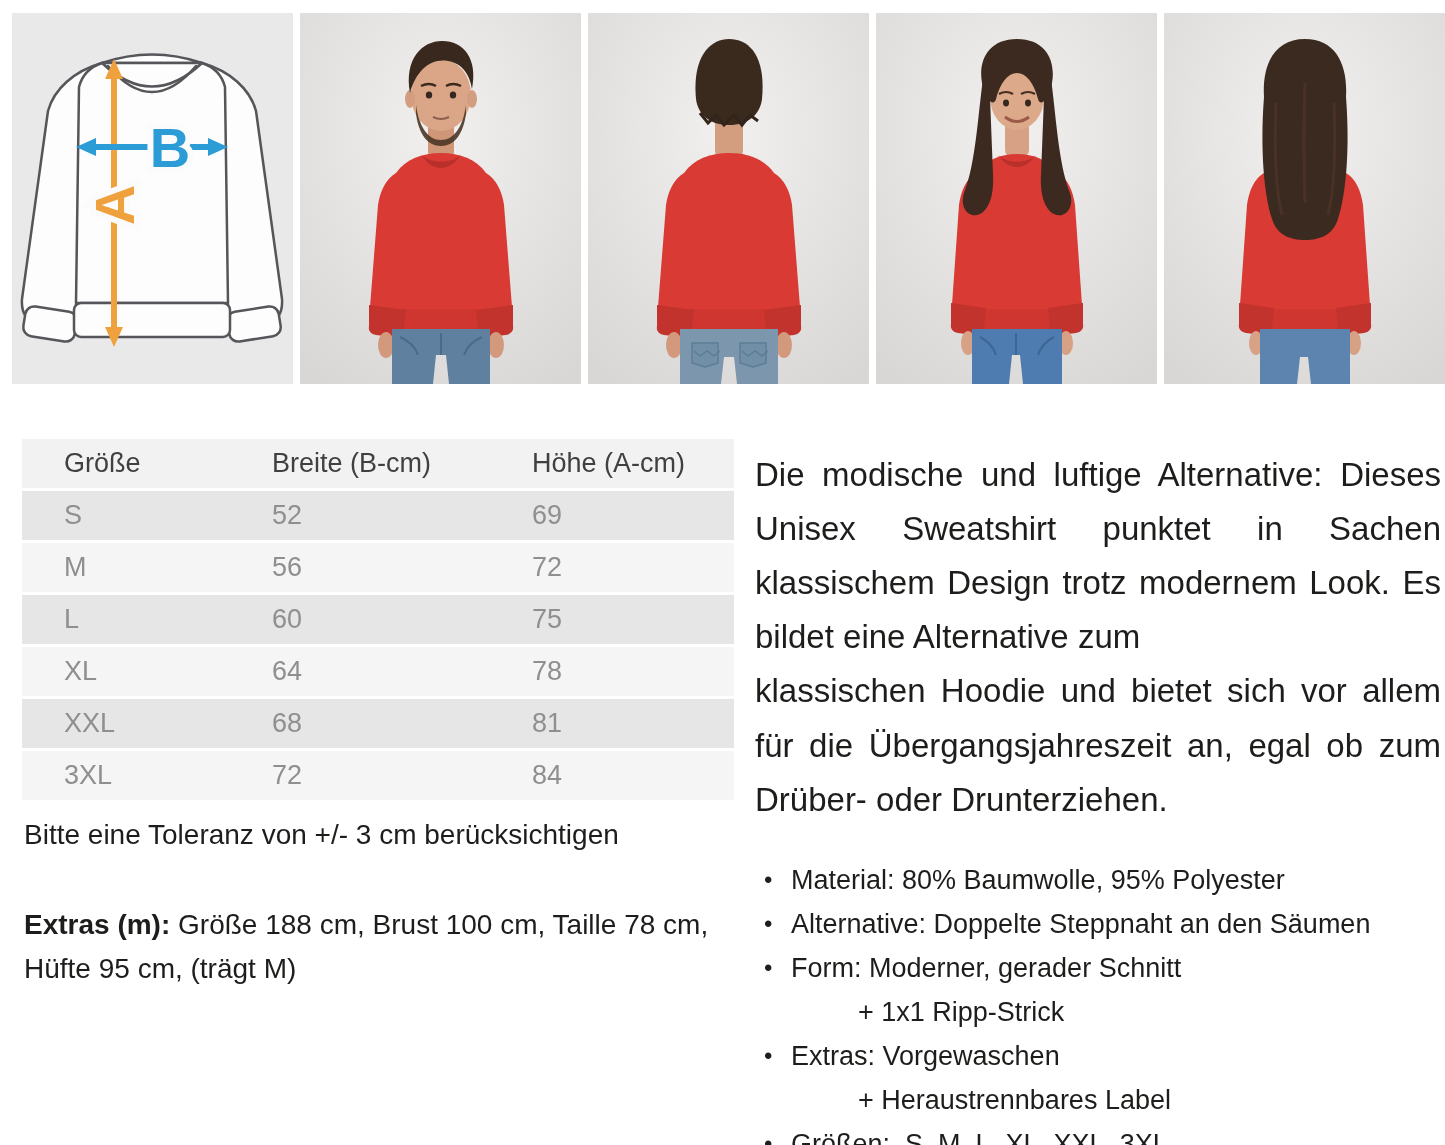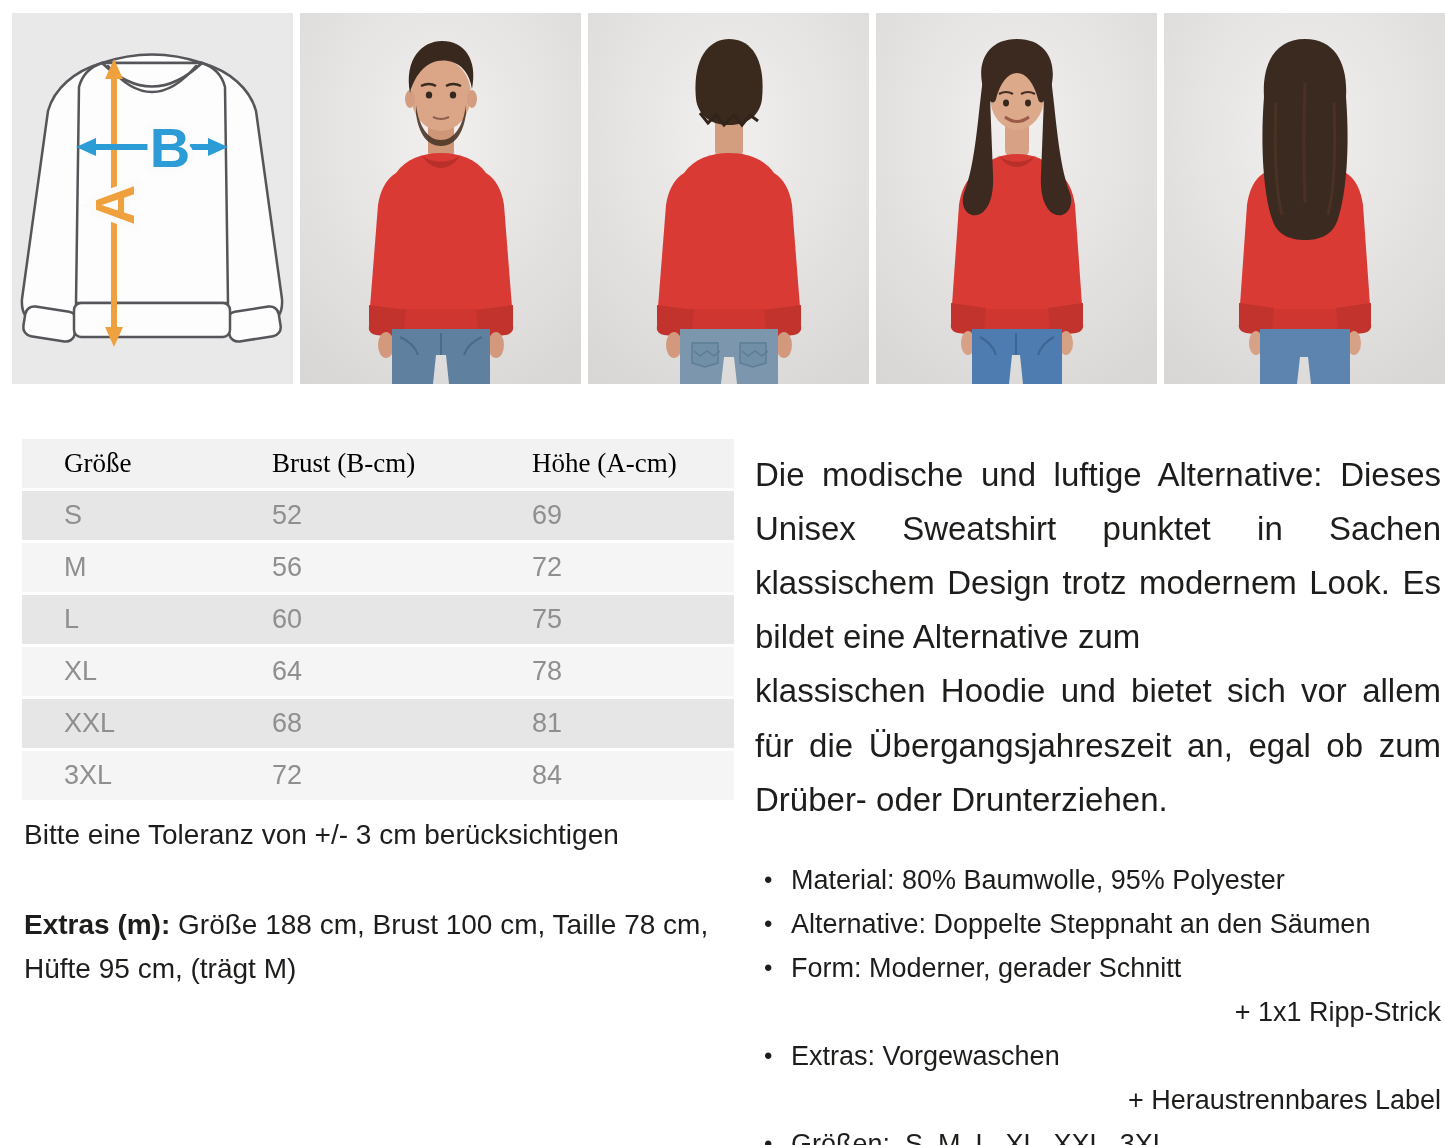--- a/index.html
+++ b/index.html
@@ -6,41 +6,41 @@
   .page{position:relative;width:1445px;height:1145px;background:#ffffff;overflow:hidden;
         font-family:"Liberation Sans","DejaVu Sans",sans-serif;color:#1d1d1b;}
   .photo-row{position:absolute;left:12px;top:13px;display:flex;gap:7px;}
   .panel{width:281px;height:371px;margin:0;padding:0;}
   .panel svg{display:block;width:281px;height:371px;}
 
   
   .left-col{position:absolute;left:22px;top:436px;width:712px;}
   table.sizes{width:100%;border-collapse:separate;border-spacing:0 3px;
               font-size:27px;color:#8f8f8f;}
-  table.sizes th{background:#f2f2f2;font-weight:400;text-align:left;height:47px;color:#000000;font-family:Liberation Serif, serif;}
+  table.sizes th{background:#f2f2f2;font-weight:400;text-align:left;height:47px;color:#404040;}
   table.sizes td{height:47px;}
   table.sizes tbody tr:nth-child(odd) td{background:#e6e6e6;}
   table.sizes tbody tr:nth-child(even) td{background:#f5f5f6;}
   table.sizes th:nth-child(1),table.sizes td:nth-child(1){padding-left:42px;width:206px;}
   table.sizes th:nth-child(2),table.sizes td:nth-child(2){width:258px;}
   .tolerance{margin:16px 0 0 2px;font-size:28px;}
   .model{margin:52px 0 0 2px;font-size:28px;line-height:1.58;}
   .model + .model{margin-top:38px;}
   .model b{font-weight:700;}
   .model span,.tolerance{white-space:pre-wrap;}
 
   
   .right-col{position:absolute;left:755px;top:448px;width:686px;}
   .desc{margin:0;font-size:33px;line-height:1.64;text-align:justify;}
   ul.features{list-style:none;margin:36px 0 0 0;padding:0;}
   ul.features li{position:relative;padding-left:36px;margin:0 0 9px 0;
                  font-size:27px;line-height:1.3;}
   ul.features li.bullet::before{content:"•";position:absolute;left:9px;top:1px;
                  font-size:24px;color:#1d1d1b;}
-  ul.features li.indent{padding-left:103px;text-align:right;}
+  ul.features li.indent{padding-left:103px;}
   .ftext{white-space:pre-wrap;}
   sup{font-size:17px;}
 </style>
 </head>
 <body>
 
 <div class="page">
 
   <svg width="0" height="0" style="position:absolute" aria-hidden="true">
     <defs>
@@ -193,21 +193,21 @@
         </g>
       </svg>
     </figure>
   </div>
 
   <div class="left-col">
     <table class="sizes">
       <thead>
         <tr>
           <th>Größe</th>
-          <th>Brust (B-cm)</th>
+          <th>Breite (B-cm)</th>
           <th>Höhe (A-cm)</th>
         </tr>
       </thead>
       <tbody>
         <tr>
           <td>S</td>
           <td>52</td>
           <td>69</td>
         </tr>
         <tr>

